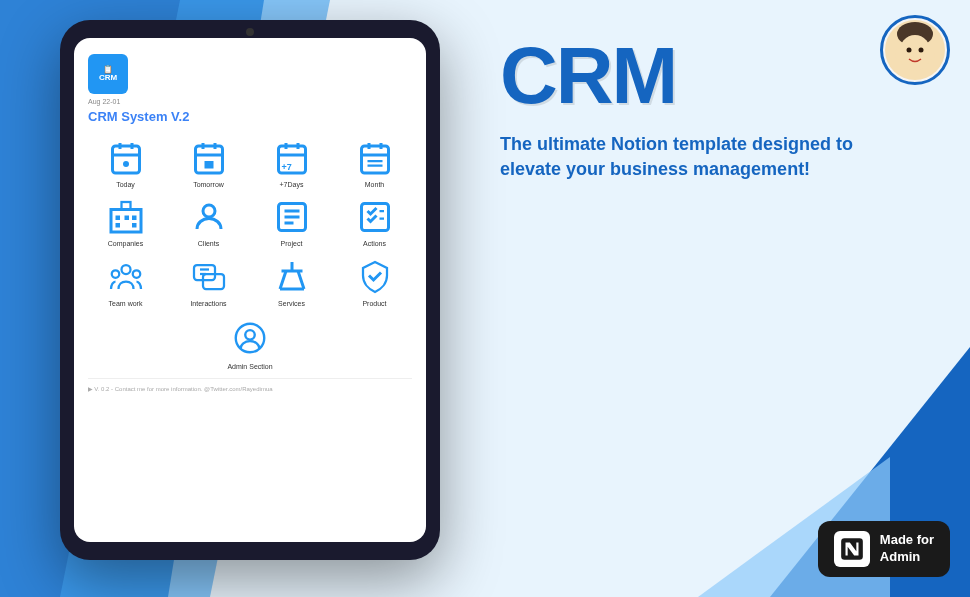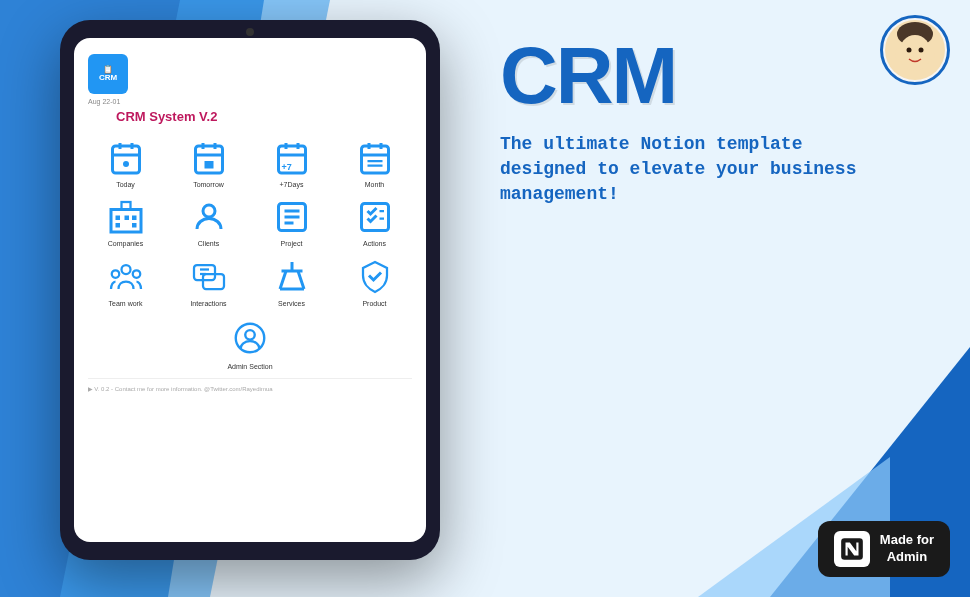--- a/index.html
+++ b/index.html
@@ -84,23 +84,22 @@
 
     .date-label {
       font-size: 7px;
       color: #888;
       margin-bottom: 4px;
     }
 
     .crm-title {
       font-size: 13px;
       font-weight: bold;
-      color: #be185d;
+      color: #3b82f6;
       margin-bottom: 14px;
-      margin-left: 28px;
     }
 
     .icon-grid {
       display: grid;
       grid-template-columns: repeat(4, 1fr);
       gap: 8px;
       margin-bottom: 8px;
     }
 
     .icon-item {
@@ -167,21 +166,20 @@
       text-shadow: 2px 2px 0 rgba(0,0,0,0.1);
     }
 
     .subtitle-text {
       font-size: 18px;
       font-weight: bold;
       color: #1565c0;
       margin-top: 20px;
       line-height: 1.4;
       max-width: 380px;
-      font-family: Liberation Mono, monospace;
     }
 
     
     .avatar-container {
       position: absolute;
       top: 15px;
       right: 20px;
       width: 70px;
       height: 70px;
       border-radius: 50%;
@@ -218,21 +216,20 @@
       justify-content: center;
       font-size: 20px;
       font-weight: bold;
     }
 
     .notion-badge-text {
       color: white;
       font-size: 13px;
       font-weight: bold;
       line-height: 1.3;
-      text-align: center;
     }
 
     
     .icon-svg {
       width: 36px;
       height: 36px;
       fill: #2196f3;
     }
   </style>
 </head>

